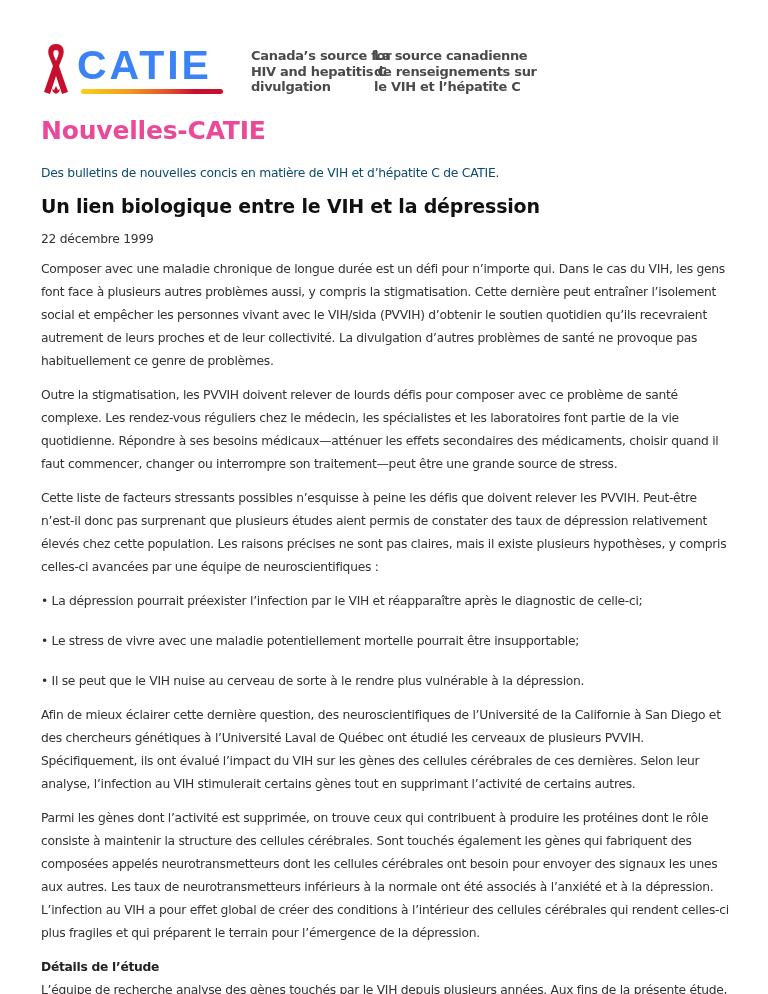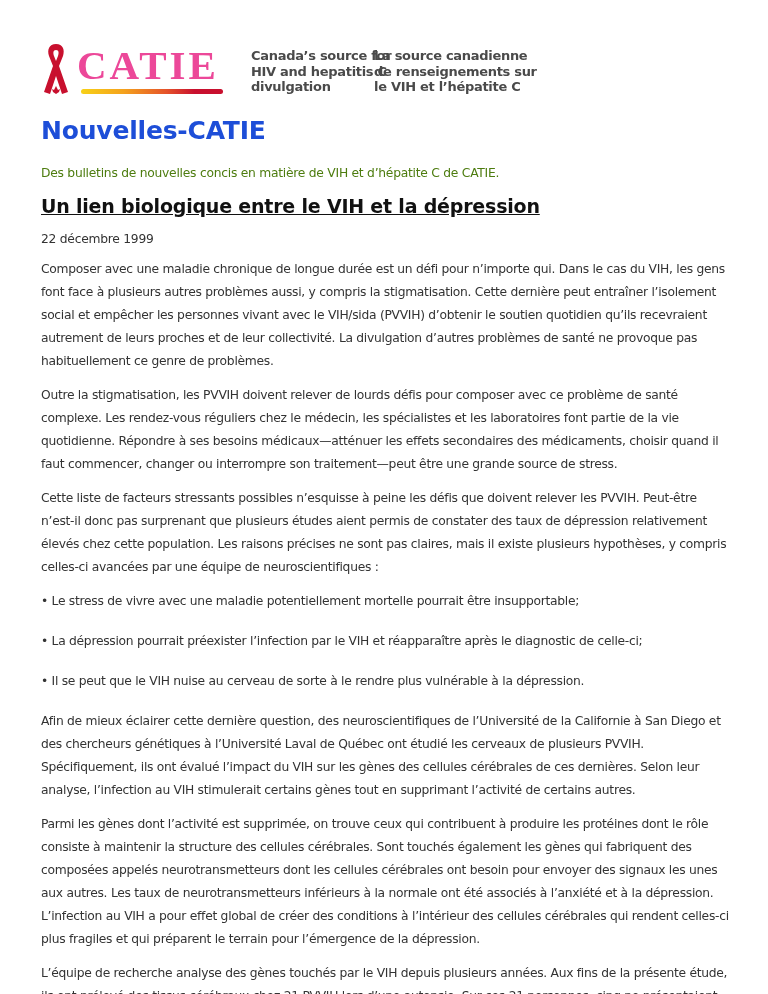--- a/index.html
+++ b/index.html
@@ -5,46 +5,46 @@
   html, body { margin: 0; padding: 0; background: #ffffff; }
   body {
     width: 768px; height: 994px; overflow: hidden; position: relative;
     font-family: "DejaVu Sans", sans-serif; color: #222222;
   }
   .page { position: absolute; left: 41px; top: 0; width: 690px; }
   .logo { position: absolute; left: 0; top: 40px; height: 60px; width: 460px; }
   .ribbon { position: absolute; left: 0; top: 2px; width: 30px; height: 58px; }
   .catie-word {
     position: absolute; left: 36px; top: 3px;
-    font-family: Liberation Serif, serif; font-weight: bold;
-    font-size: 41px; color: #ec4899; letter-spacing: 3px; line-height: 44px;
+    font-family: Liberation Sans, sans-serif; font-weight: bold;
+    font-size: 41px; color: #3b82f6; letter-spacing: 3px; line-height: 44px;
   }
   .catie-bar {
     position: absolute; left: 40px; top: 49px; width: 142px; height: 5px; border-radius: 3px;
     background: linear-gradient(90deg, #f7d117 0%, #f4a21d 30%, #e5532a 60%, #c8102e 80%, #c8102e 100%);
   }
   .tag {
     position: absolute; top: 8px; font-family: "DejaVu Sans", sans-serif; font-weight: bold;
     font-size: 13px; line-height: 15.5px; color: #4a4a4a; letter-spacing: -0.3px; margin-left: 20px;
   }
   .tag-en { left: 190px; }
   .tag-fr { left: 313px; }
   .tag span { display: block; white-space: nowrap; }
 
   h1.site-title {
     position: absolute; left: 0; top: 116px; margin: 0;
-    font-size: 25px; font-weight: bold; color: #1d4ed8; letter-spacing: -0.2px;
+    font-size: 25px; font-weight: bold; color: #ec4899; letter-spacing: -0.2px;
   }
   .site-sub {
     position: absolute; left: 0; top: 166px; margin: 0;
-    font-size: 12.3px; color: #4d7c0f; letter-spacing: -0.25px;
+    font-size: 12.3px; color: #0c4a6e; letter-spacing: -0.25px;
   }
   h2.article-title {
     position: absolute; left: 0; top: 195px; margin: 0;
-    font-size: 19px; font-weight: bold; color: #111; letter-spacing: -0.2px; text-decoration: underline;
+    font-size: 19px; font-weight: bold; color: #111; letter-spacing: -0.2px;
   }
   .date {
     position: absolute; left: 0; top: 232px; margin: 0;
     font-size: 12.3px; color: #333; letter-spacing: -0.25px;
   }
   .body { position: absolute; left: 0; top: 258px; width: 690px; }
   .body p {
     margin: 0 0 11px 0; font-size: 12.3px; line-height: 23px; color: #333333;
     letter-spacing: -0.28px;
   }
@@ -78,23 +78,24 @@
   <h1 class="site-title">Nouvelles-CATIE</h1>
   <p class="site-sub">Des bulletins de nouvelles concis en matière de VIH et d’hépatite C de CATIE.</p>
 
   <h2 class="article-title">Un lien biologique entre le VIH et la dépression</h2>
   <p class="date">22 décembre 1999</p>
 
   <div class="body">
     <p>Composer avec une maladie chronique de longue durée est un défi pour n’importe qui. Dans le cas du VIH, les gens font face à plusieurs autres problèmes aussi, y compris la stigmatisation. Cette dernière peut entraîner l’isolement social et empêcher les personnes vivant avec le VIH/sida (PVVIH) d’obtenir le soutien quotidien qu’ils recevraient autrement de leurs proches et de leur collectivité. La divulgation d’autres problèmes de santé ne provoque pas habituellement ce genre de problèmes.</p>
     <p>Outre la stigmatisation, les PVVIH doivent relever de lourds défis pour composer avec ce problème de santé complexe. Les rendez-vous réguliers chez le médecin, les spécialistes et les laboratoires font partie de la vie quotidienne. Répondre à ses besoins médicaux—atténuer les effets secondaires des médicaments, choisir quand il faut commencer, changer ou interrompre son traitement—peut être une grande source de stress.</p>
     <p>Cette liste de facteurs stressants possibles n’esquisse à peine les défis que doivent relever les PVVIH. Peut-être n’est-il donc pas surprenant que plusieurs études aient permis de constater des taux de dépression relativement élevés chez cette population. Les raisons précises ne sont pas claires, mais il existe plusieurs hypothèses, y compris celles-ci avancées par une équipe de neuroscientifiques :</p>
+    <p class="bullet">• La dépression pourrait préexister l’infection par le VIH et réapparaître après le diagnostic de celle-ci;</p>
     <p class="bullet">• Le stress de vivre avec une maladie potentiellement mortelle pourrait être insupportable;</p>
-    <p class="bullet">• La dépression pourrait préexister l’infection par le VIH et réapparaître après le diagnostic de celle-ci;</p>
-    <p class="bullet" style="margin-bottom:17px">• Il se peut que le VIH nuise au cerveau de sorte à le rendre plus vulnérable à la dépression.</p>
+    <p class="bullet" style="margin-bottom:11px">• Il se peut que le VIH nuise au cerveau de sorte à le rendre plus vulnérable à la dépression.</p>
     <p>Afin de mieux éclairer cette dernière question, des neuroscientifiques de l’Université de la Californie à San Diego et des chercheurs génétiques à l’Université Laval de Québec ont étudié les cerveaux de plusieurs PVVIH. Spécifiquement, ils ont évalué l’impact du VIH sur les gènes des cellules cérébrales de ces dernières. Selon leur analyse, l’infection au VIH stimulerait certains gènes tout en supprimant l’activité de certains autres.</p>
     <p>Parmi les gènes dont l’activité est supprimée, on trouve ceux qui contribuent à produire les protéines dont le rôle consiste à maintenir la structure des cellules cérébrales. Sont touchés également les gènes qui fabriquent des composées appelés neurotransmetteurs dont les cellules cérébrales ont besoin pour envoyer des signaux les unes aux autres. Les taux de neurotransmetteurs inférieurs à la normale ont été associés à l’anxiété et à la dépression. L’infection au VIH a pour effet global de créer des conditions à l’intérieur des cellules cérébrales qui rendent celles-ci plus fragiles et qui préparent le terrain pour l’émergence de la dépression.</p>
     <p>
+      <span class="subhead">Détails de l’étude</span>
       <span>L’équipe de recherche analyse des gènes touchés par le VIH depuis plusieurs années. Aux fins de la présente étude, ils ont prélevé des tissus cérébraux chez 21 PVVIH lors d’une autopsie. Sur ces 21 personnes, cinq ne présentaient aucune lésion cérébrale évidente liée au VIH. Dans la plupart des cas, ces PVVIH avaient succombé aux suites d’une pneumonie ou d’une infection bactérienne du sang. Sept PVVIH sur 21 avaient des antécédents de dépression grave ou chronique, alors que les 14 autres n’en avaient pas. Les chercheurs n’ont constaté aucune différence significative entre les PVVIH atteintes de dépression et les autres en ce qui a trait à l’âge, au compte des cellules CD4+ ou à la charge virale.</span>
     </p>
 
   </div>
 </div>
 
 </body></html>

